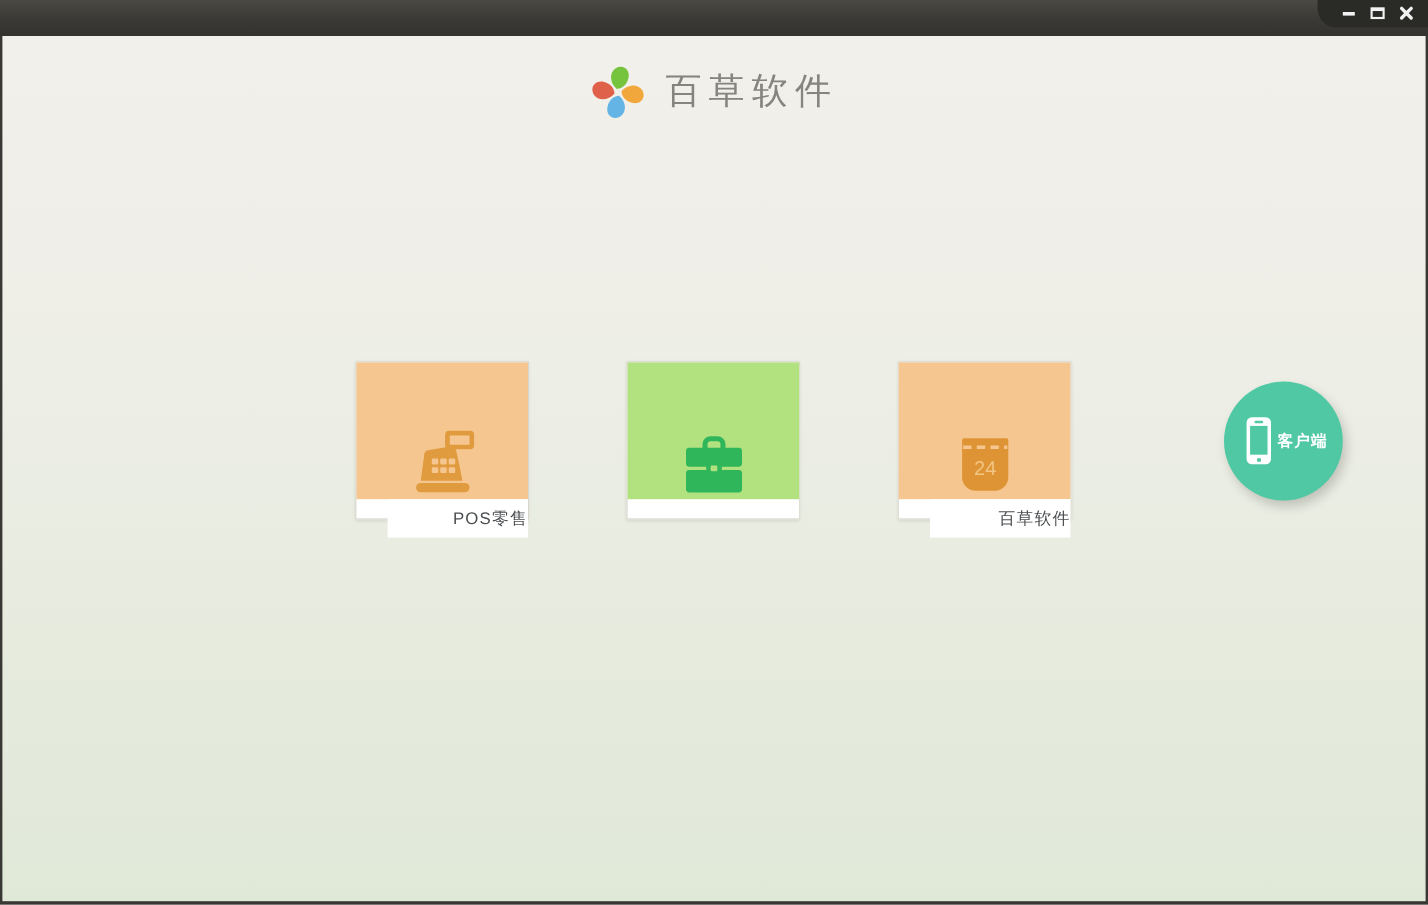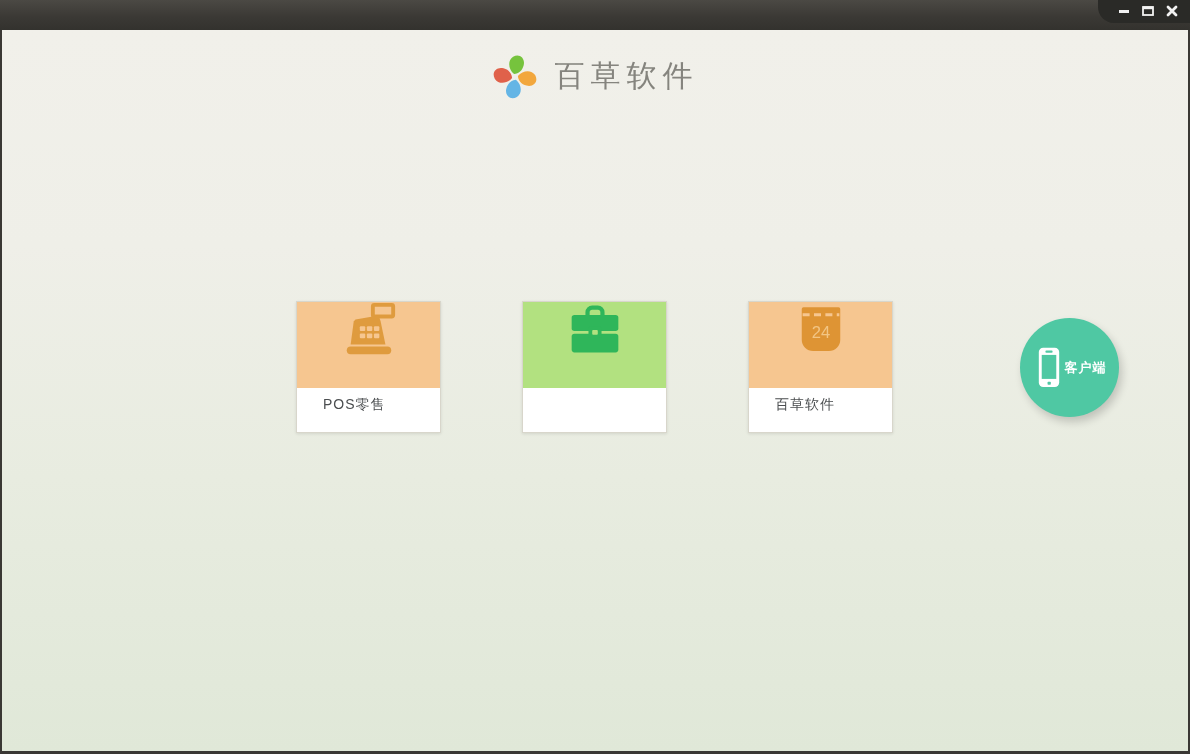--- a/index.html
+++ b/index.html
@@ -49,26 +49,26 @@
   .card {
     position:absolute; top:271px; width:145px; height:132px;
     background:#ffffff; border:1px solid #d8d6cb;
     box-shadow:0 1px 3px rgba(0,0,0,0.10);
     cursor:pointer;
   }
   .card-pos  { left:294px; }
   .card-trade{ left:520px; }
   .card-lean { left:746px; }
   .card-top {
-    height:86px; display:flex; align-items:flex-start; justify-content:center;
+    height:114px; display:flex; align-items:flex-end; justify-content:center;
   }
   .tile-orange { background:#f6c690; }
   .tile-green  { background:#b2e180; }
   .card-label {
-    height:32px; line-height:32px; text-align:left;
+    height:32px; line-height:32px; text-align:right;
     font-size:14px; color:#4b4e50; letter-spacing:1px;
     background:#ffffff;
     margin-left:26px;
   }
 
   
   .client-circle {
     position:absolute; left:1018px; top:288px;
     width:99px; height:99px; border-radius:50%;
     background:#4fc8a3;

